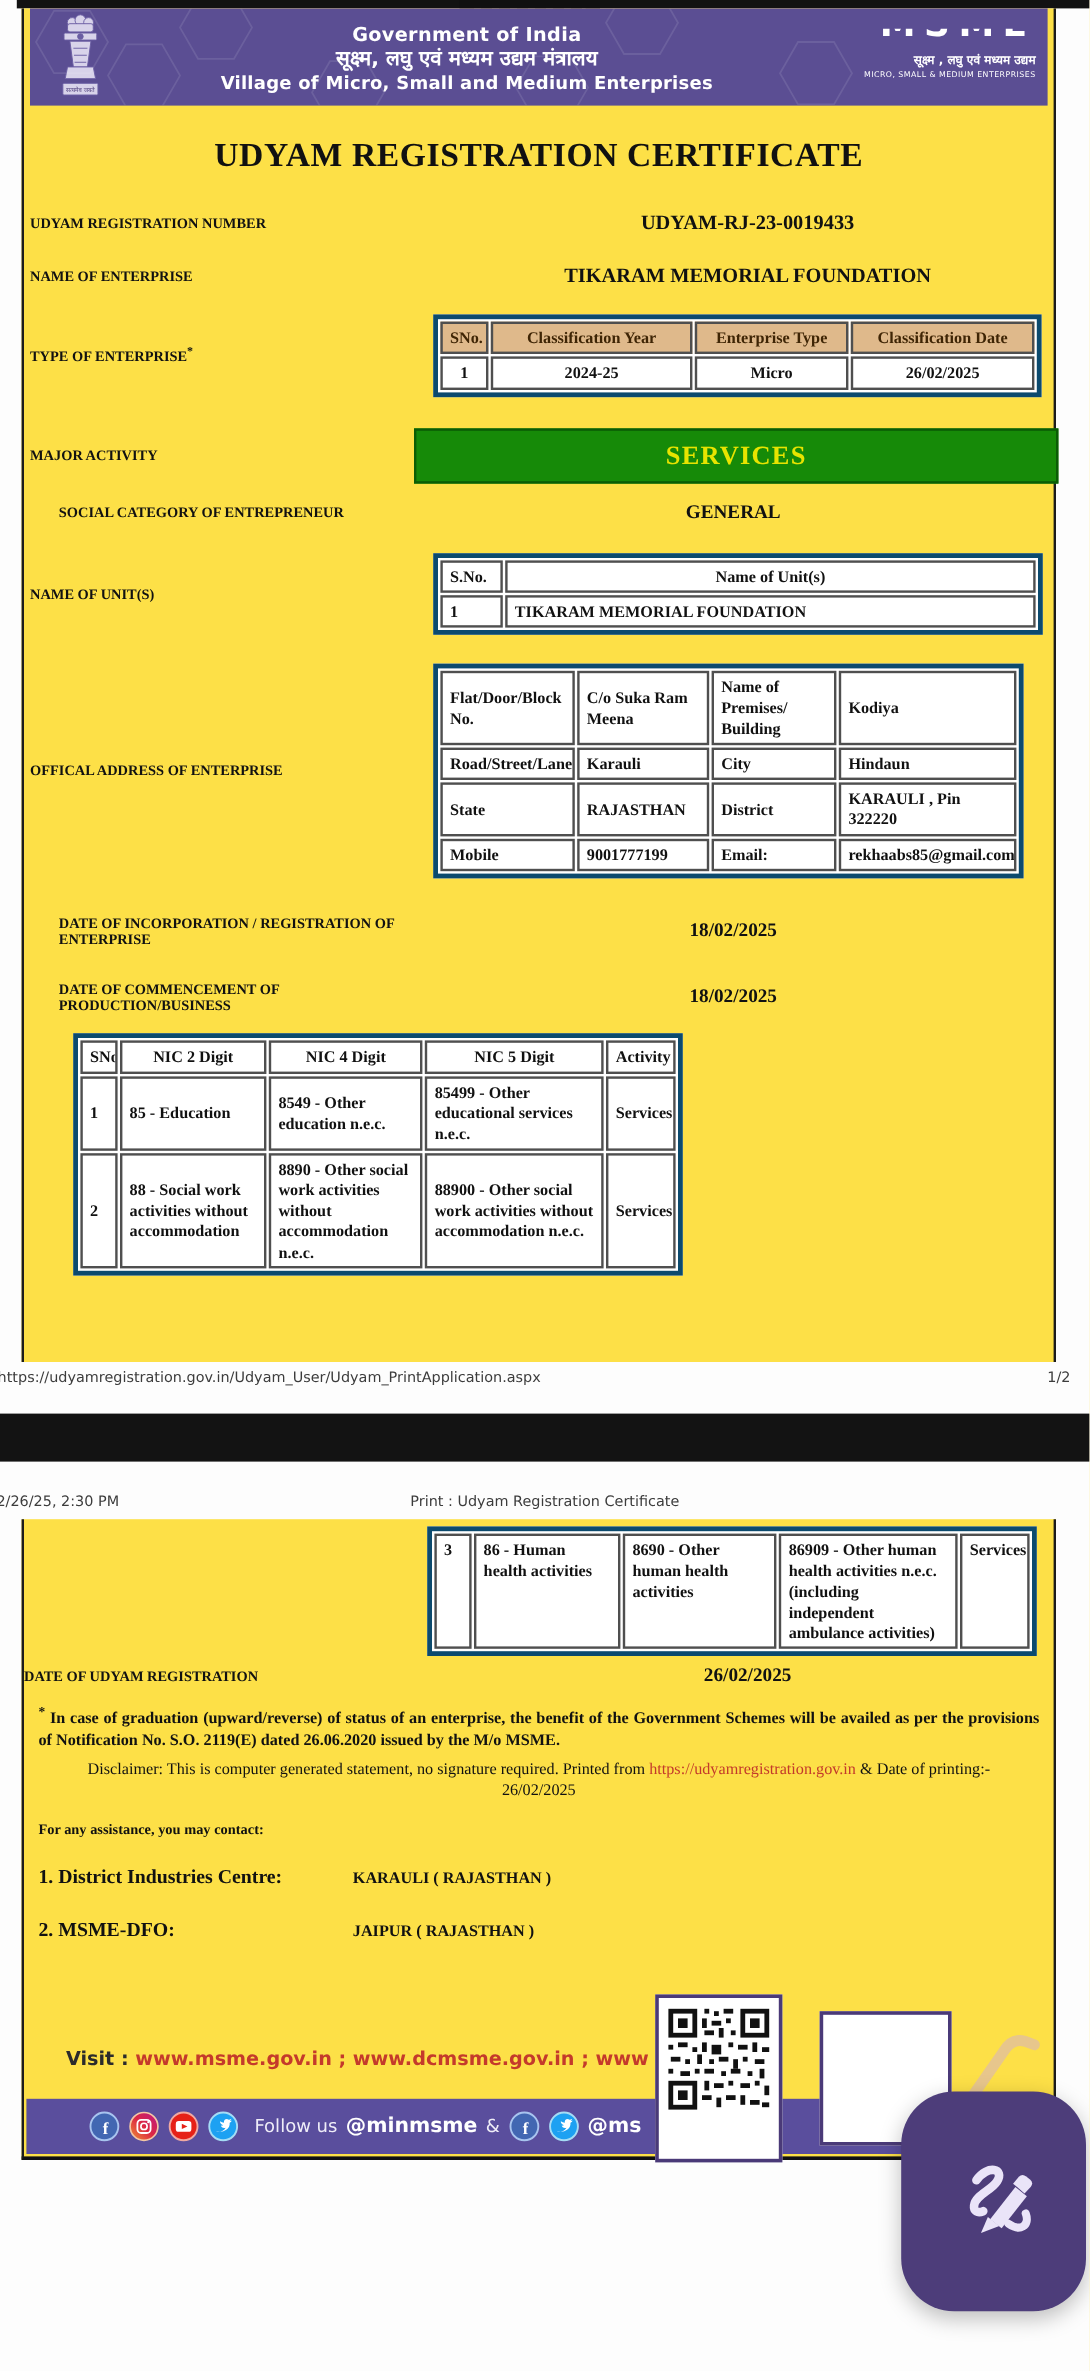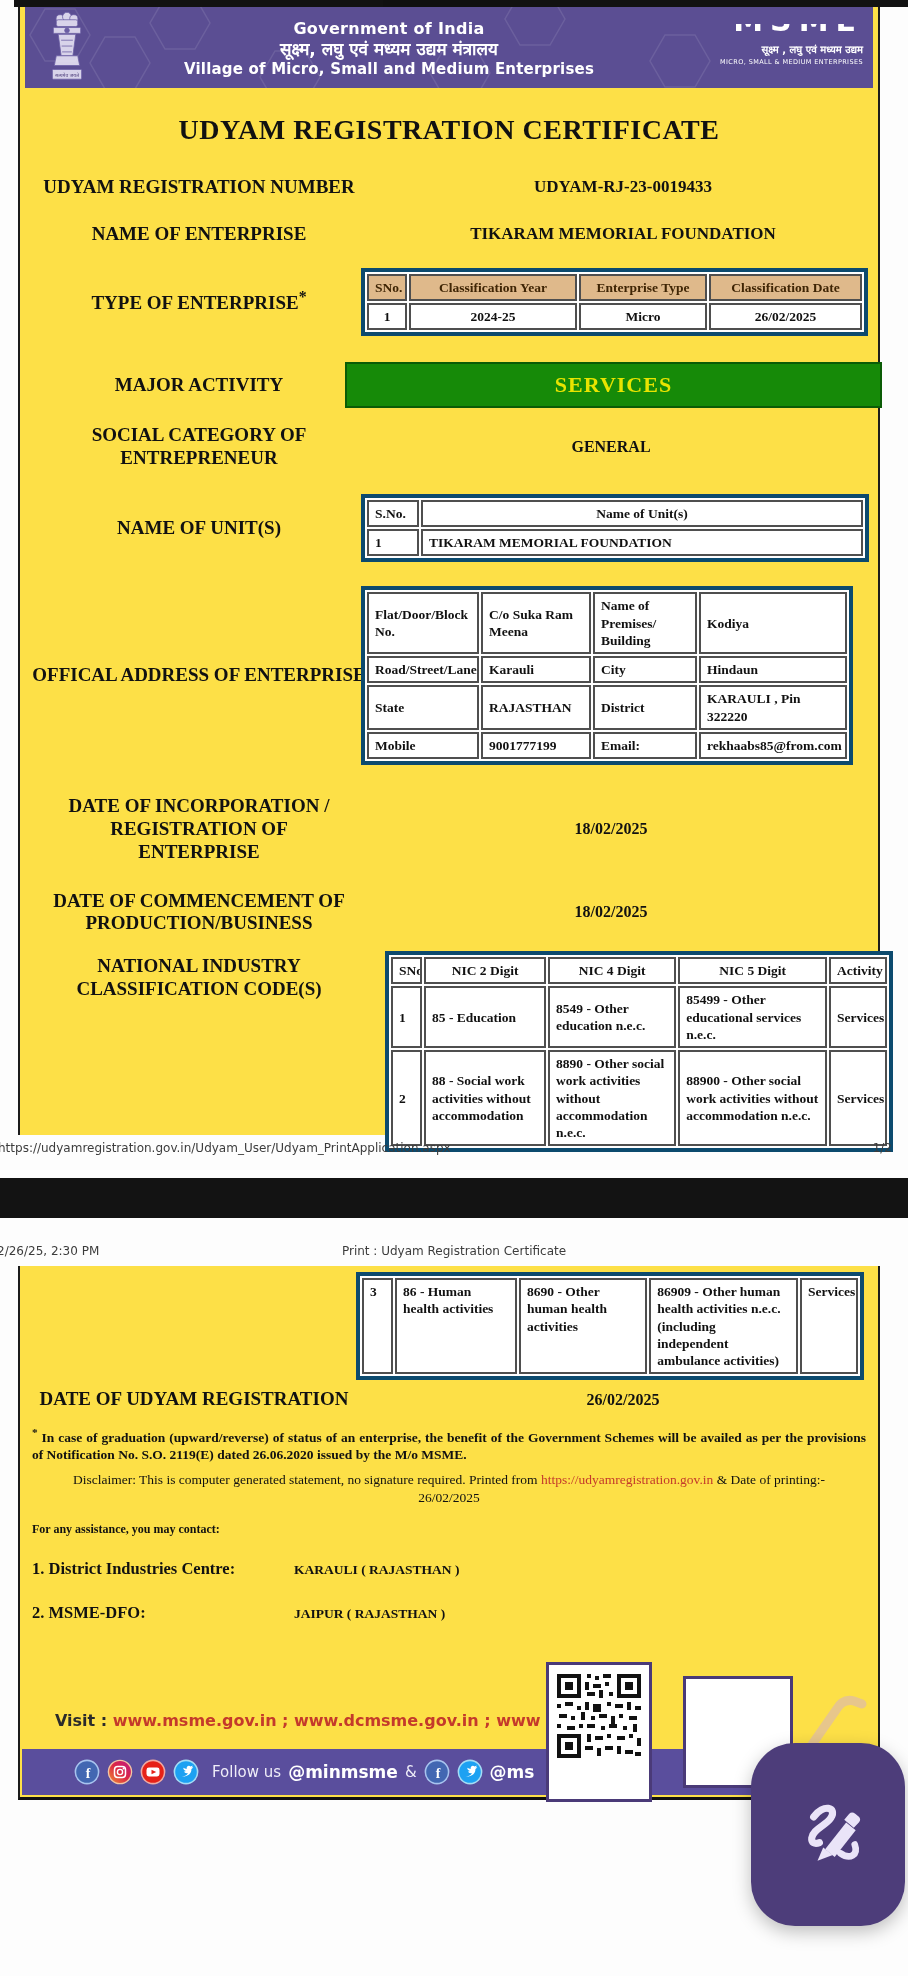--- a/index.html
+++ b/index.html
@@ -28,21 +28,21 @@
   .ministry .l3{font-size:15px;font-weight:bold;letter-spacing:.2px;}
   .msme-logo{width:170px;flex:0 0 auto;text-align:right;margin-right:10px;margin-top:-6px;}
   .msme-big{height:15px;overflow:hidden;}
   .msme-big span{display:block;margin-top:-21px;font-size:30px;font-weight:bold;letter-spacing:7px;color:#fff;}
   .msme-hi{font-size:10px;font-weight:bold;margin-top:3px;white-space:nowrap;}
   .msme-en{font-size:6.5px;letter-spacing:.4px;margin-top:2px;white-space:nowrap;}
 
   
   .cert-title{text-align:center;font-size:28px;font-weight:bold;letter-spacing:.5px;margin:26px 0 0 0;}
   .row{display:flex;align-items:center;}
-  .row .lbl{width:348px;flex:0 0 auto;text-align:center;font-weight:bold;font-size:19px;line-height:1.2;}
+  .row .lbl{width:348px;flex:0 0 auto;font-weight:bold;font-size:12px;line-height:1.2;}
   .row .val{flex:1;text-align:center;font-weight:bold;font-size:16px;}
   .val.big{font-size:17px;}
   .top-align{align-items:flex-start;}
   .top-align .lbl{padding-top:4px;}
 
   
   .cert-table{border-collapse:separate;border-spacing:2px;background:#fff;border:4px solid #0c4a6e;
     table-layout:fixed;font-size:13.5px;font-weight:bold;}
   .cert-table td,.cert-table th{border:2px solid #4f4f4f;padding:3px 6px;line-height:1.28;overflow:hidden;}
   .cert-table th{text-align:center;}
@@ -249,39 +249,38 @@
         <tr>
           <td>State</td>
           <td>RAJASTHAN</td>
           <td>District</td>
           <td>KARAULI , Pin 322220</td>
         </tr>
         <tr>
           <td>Mobile</td>
           <td>9001777199</td>
           <td>Email:</td>
-          <td>rekhaabs85@from.com</td>
+          <td>rekhaabs85@gmail.com</td>
         </tr>
       </tbody>
         </table>
     </div>
   </div>
 
   <div class="row" style="margin-top:30px;">
     <div class="lbl" style="width:300px;padding-left:24px;">DATE OF INCORPORATION / REGISTRATION OF ENTERPRISE</div>
     <div class="val">18/02/2025</div>
   </div>
 
   <div class="row" style="margin-top:26px;">
     <div class="lbl" style="width:300px;padding-left:24px;">DATE OF COMMENCEMENT OF PRODUCTION/BUSINESS</div>
     <div class="val">18/02/2025</div>
   </div>
 
   <div class="row top-align" style="margin-top:16px;">
-    <div class="lbl" style="width:300px;padding-left:24px;">NATIONAL INDUSTRY CLASSIFICATION CODE(S)</div>
     <div class="val">
       <table class="cert-table left-cells" style="width:508px;margin-left:36px;">
         <colgroup>
             <col style="width:30px">
             <col style="width:118px">
             <col style="width:124px">
             <col style="width:144px">
             <col style="width:56px">
           </colgroup>
         <tbody>

